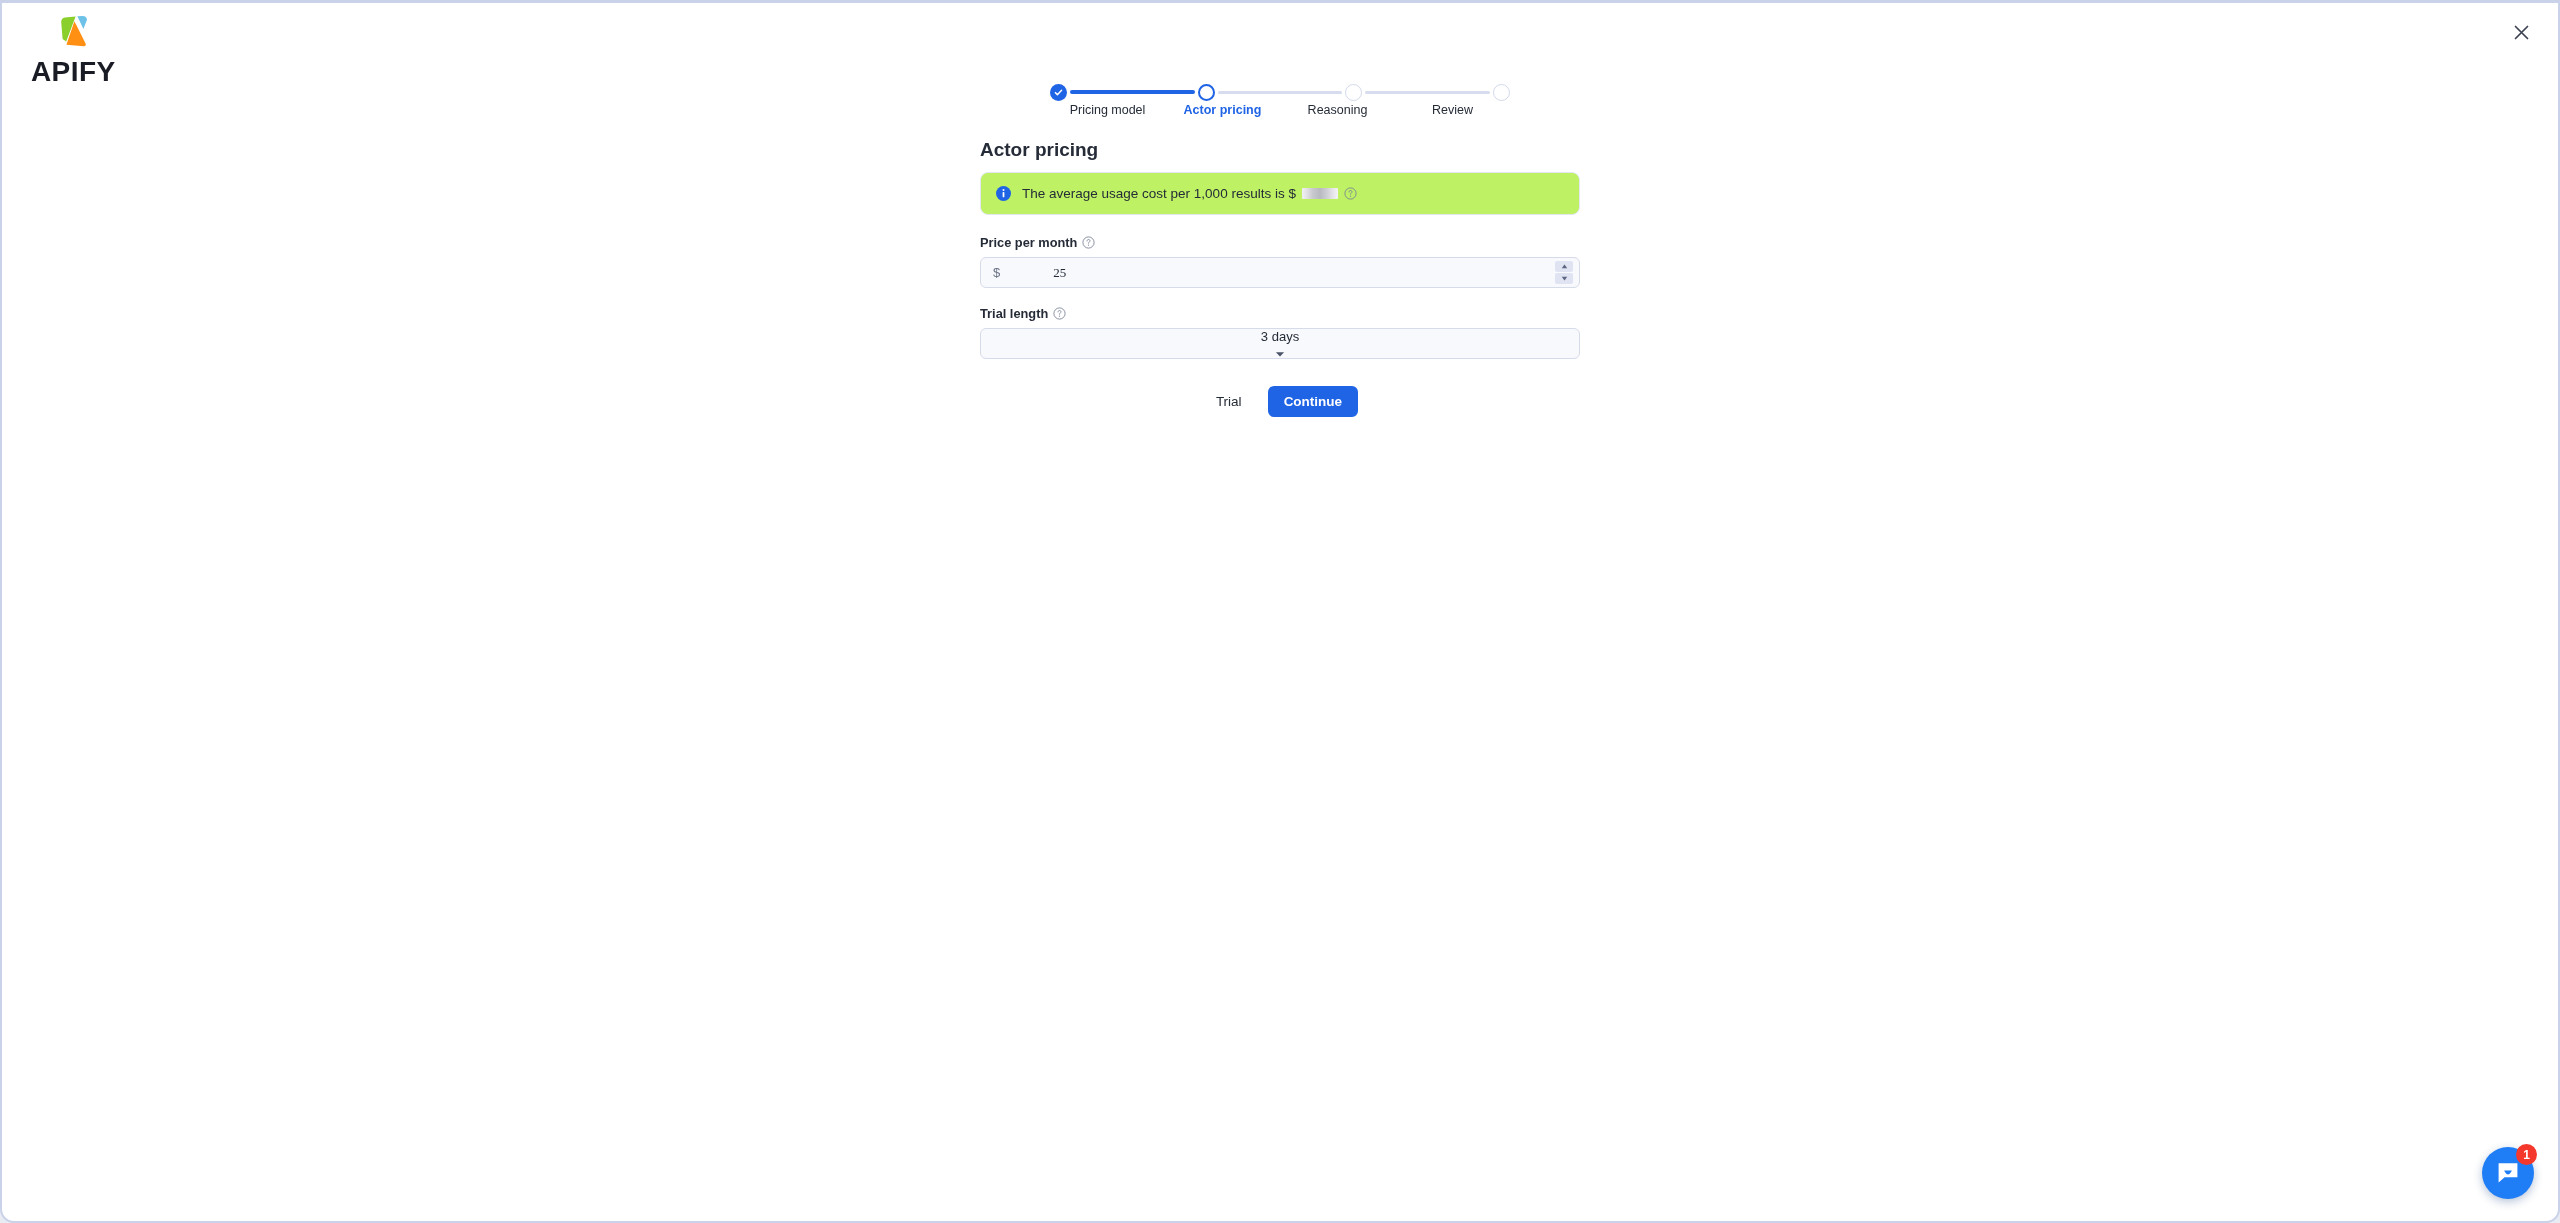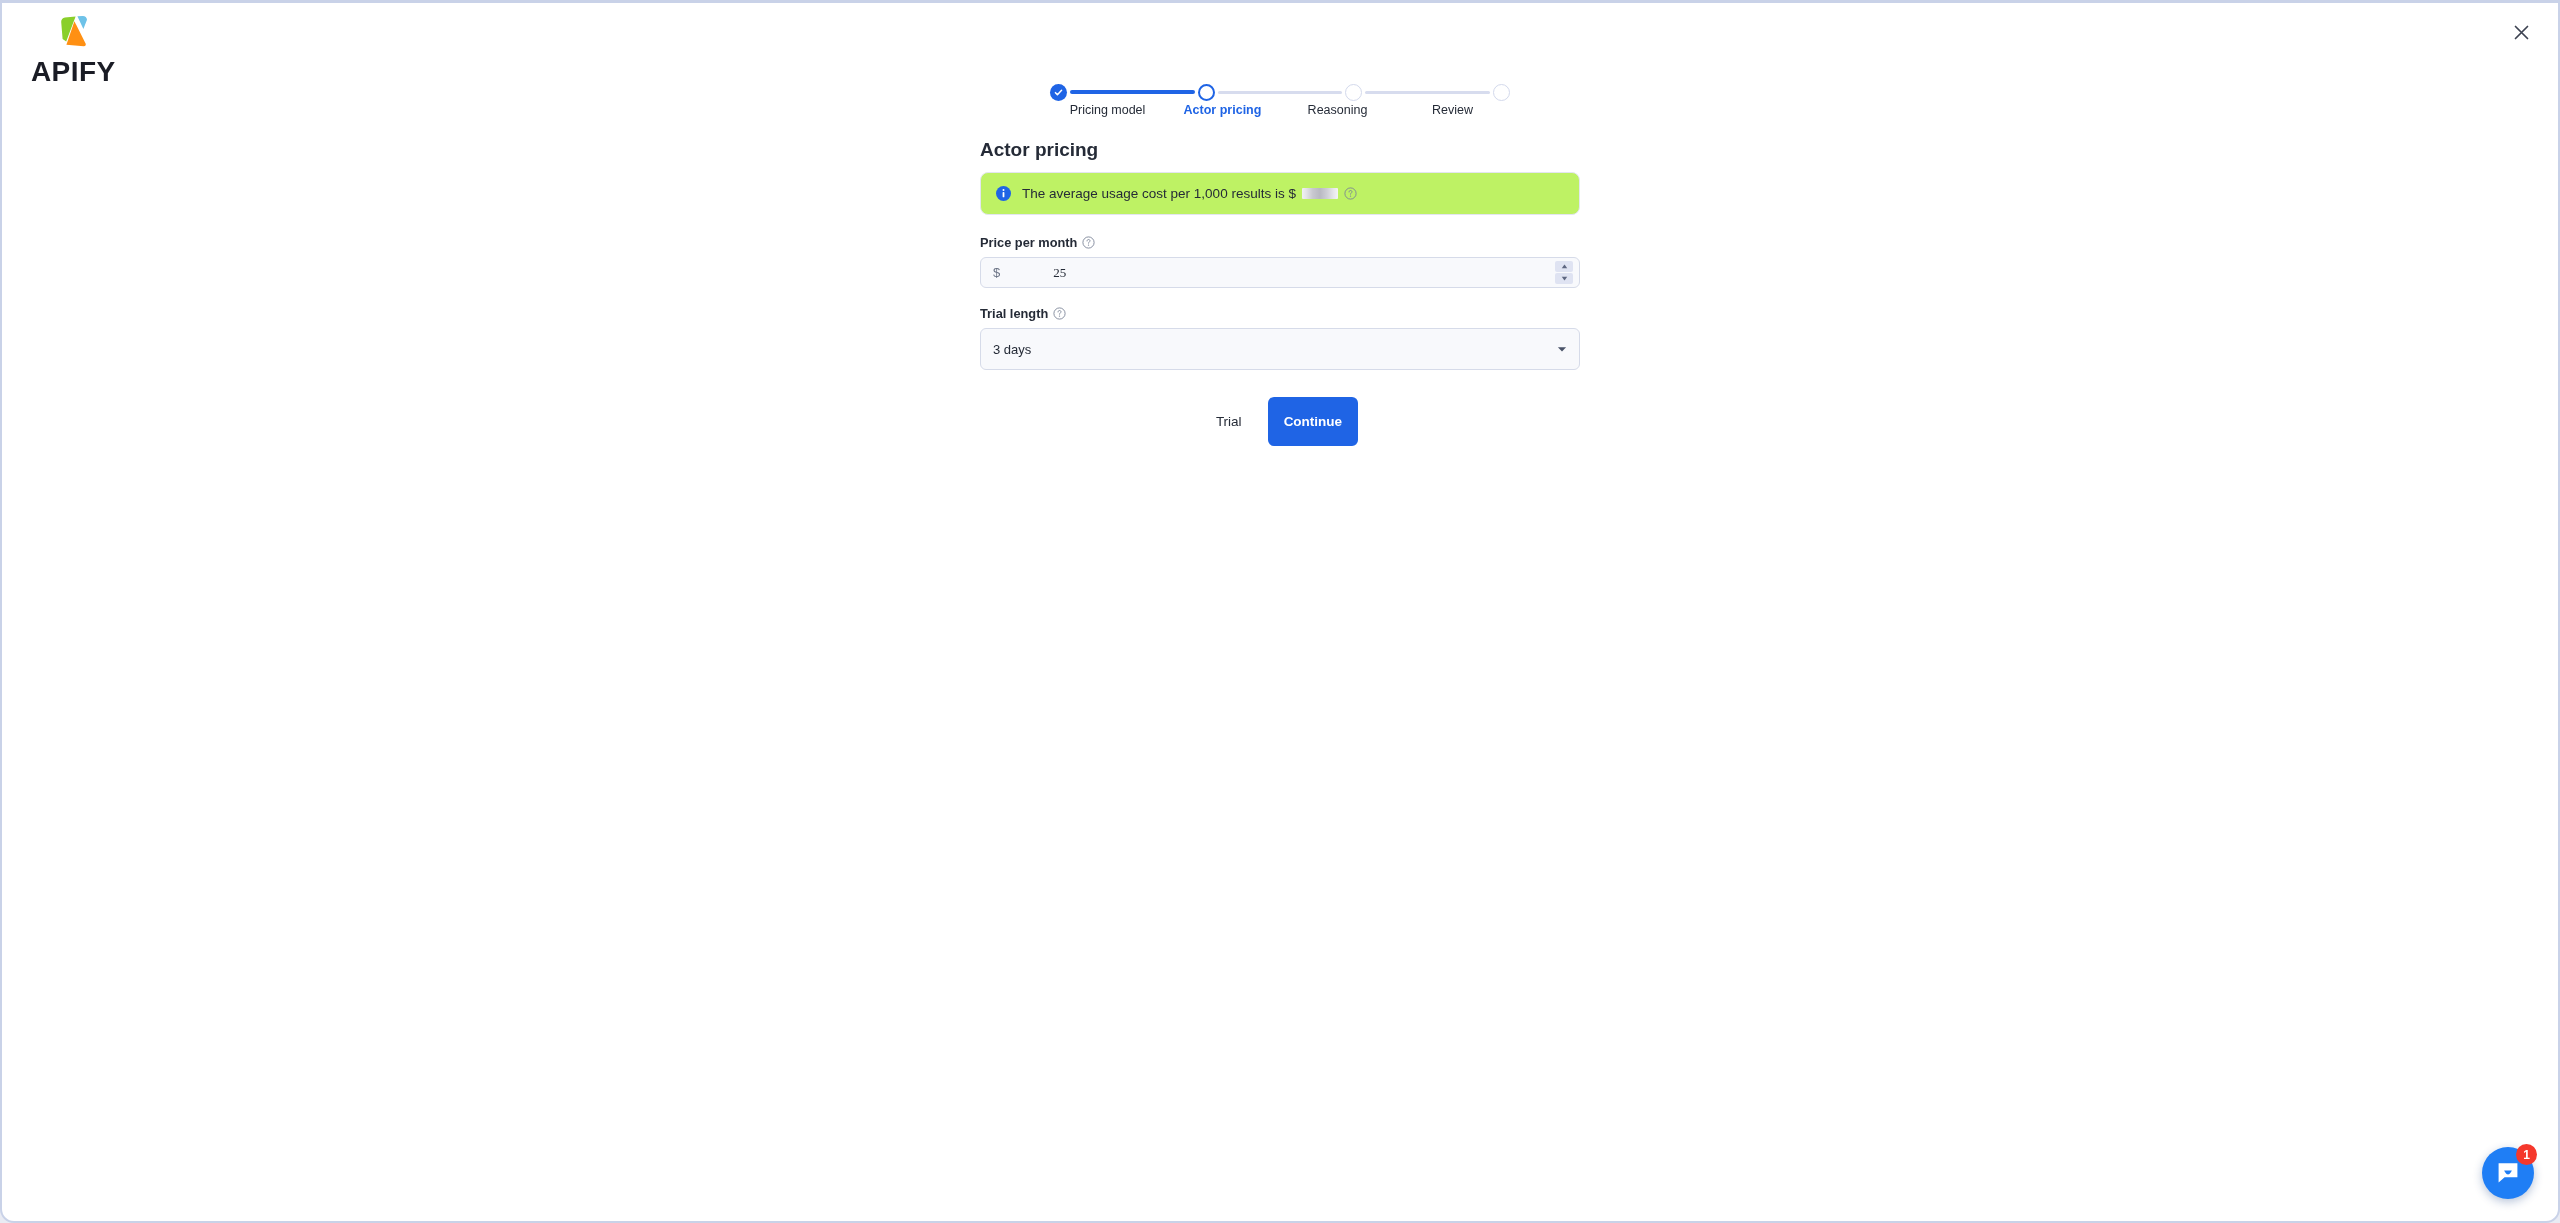--- a/index.html
+++ b/index.html
@@ -251,28 +251,29 @@
     cursor: pointer;
     display: flex;
     align-items: center;
     justify-content: center;
     padding: 0;
   }
   .spin-btn svg { display: block; }
 
   .select-row {
     position: relative;
-    height: 42px;
+    height: 31px;
     border: 1px solid #d6dbe9;
     border-radius: 6px;
     background: #f8f9fc;
     display: flex;
     align-items: center;
     padding: 0 12px;
     cursor: pointer;
+    flex-direction: column;
   }
   .select-value {
     flex: 1 1 auto;
     font-size: 13px;
     color: #252b37;
   }
   .chev { display: block; flex: 0 0 auto; }
 
   
   .actions {
@@ -295,21 +296,21 @@
     cursor: pointer;
   }
 
   .btn-primary {
     font-family: "Liberation Sans", sans-serif;
     font-size: 13.5px;
     font-weight: 700;
     color: #ffffff;
     background: #1f64e5;
     border: none;
-    padding: 17px 16px;
+    padding: 8px 16px;
     border-radius: 6px;
     cursor: pointer;
   }
 
   
   .chat-launcher {
     position: absolute;
     right: 24px;
     bottom: 22px;
     width: 52px;

